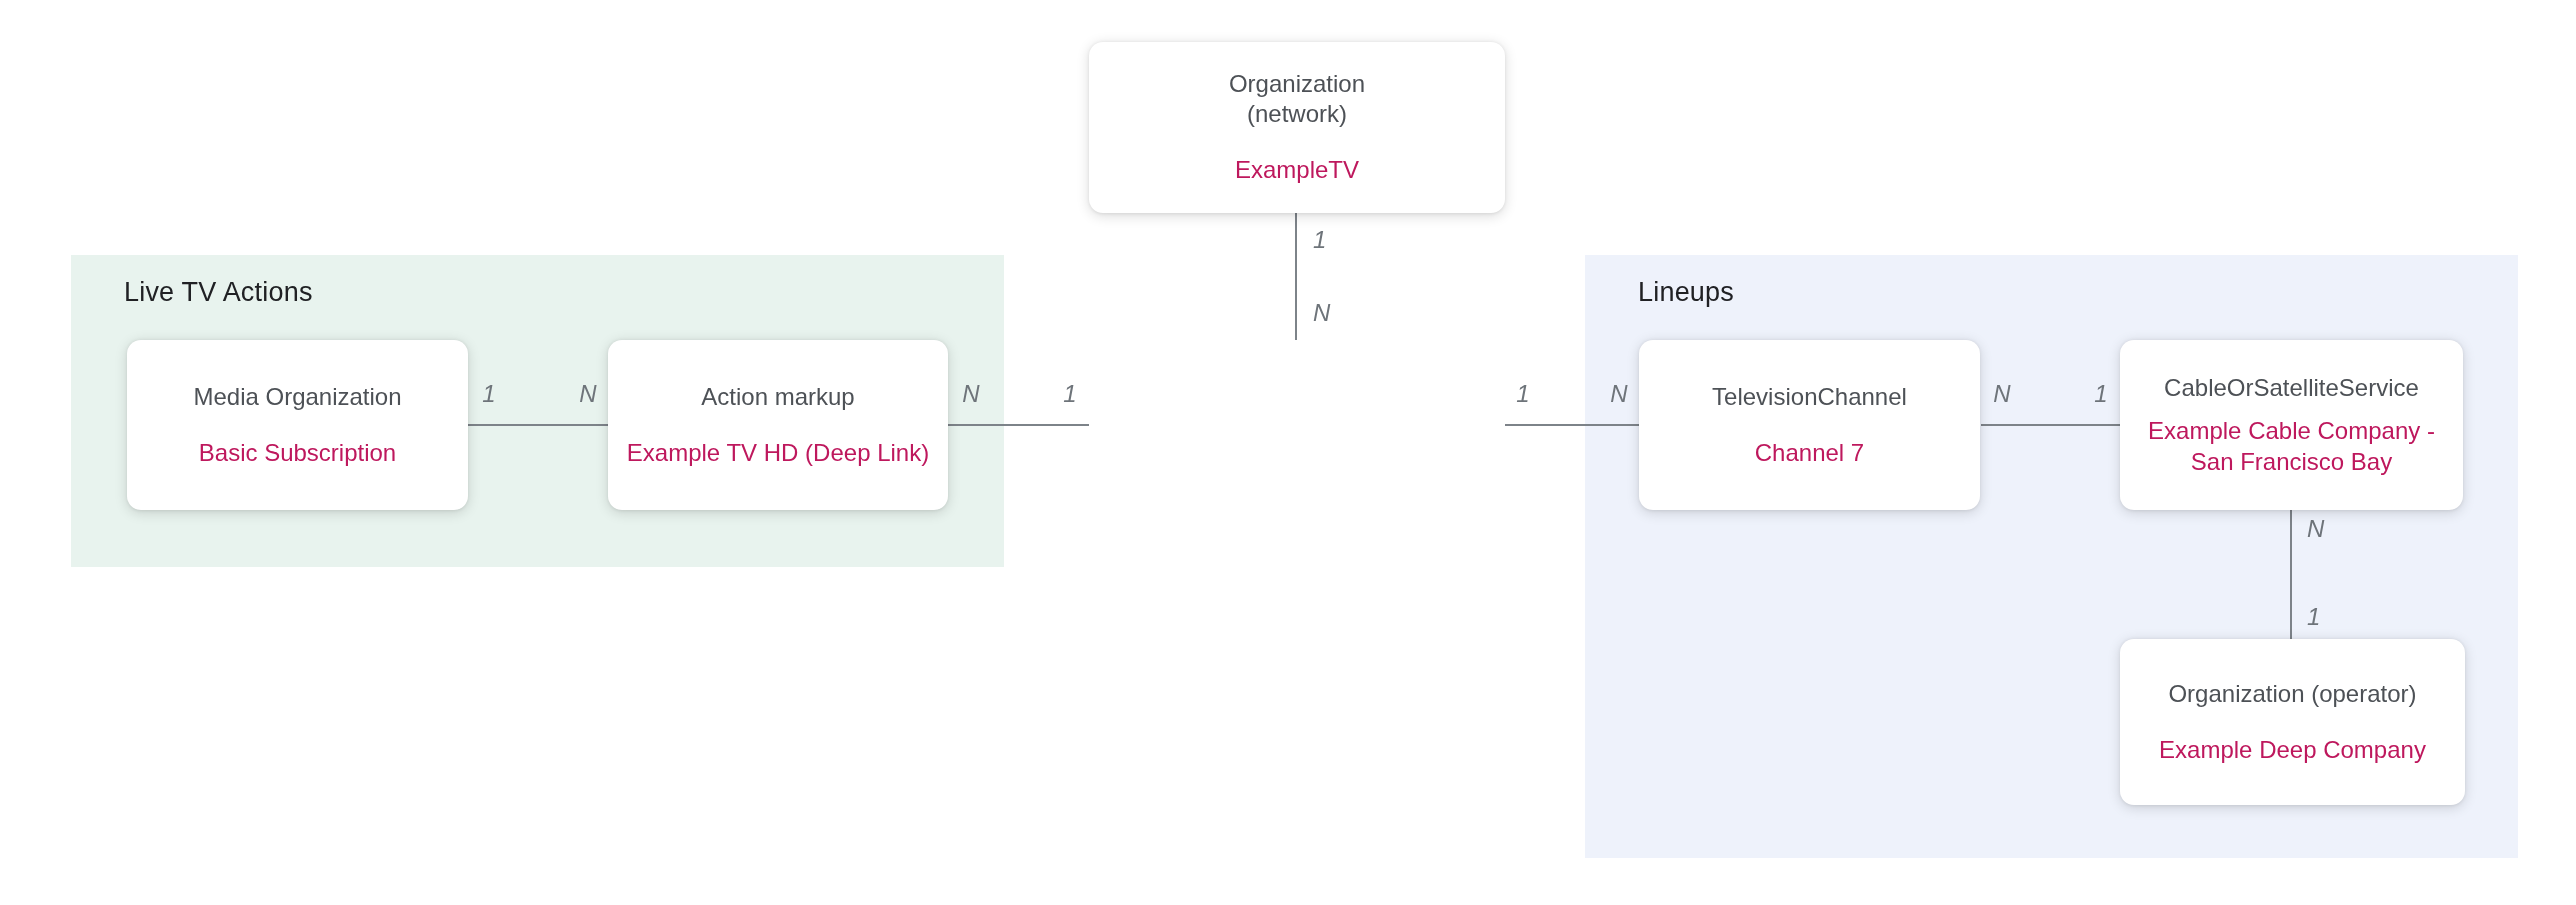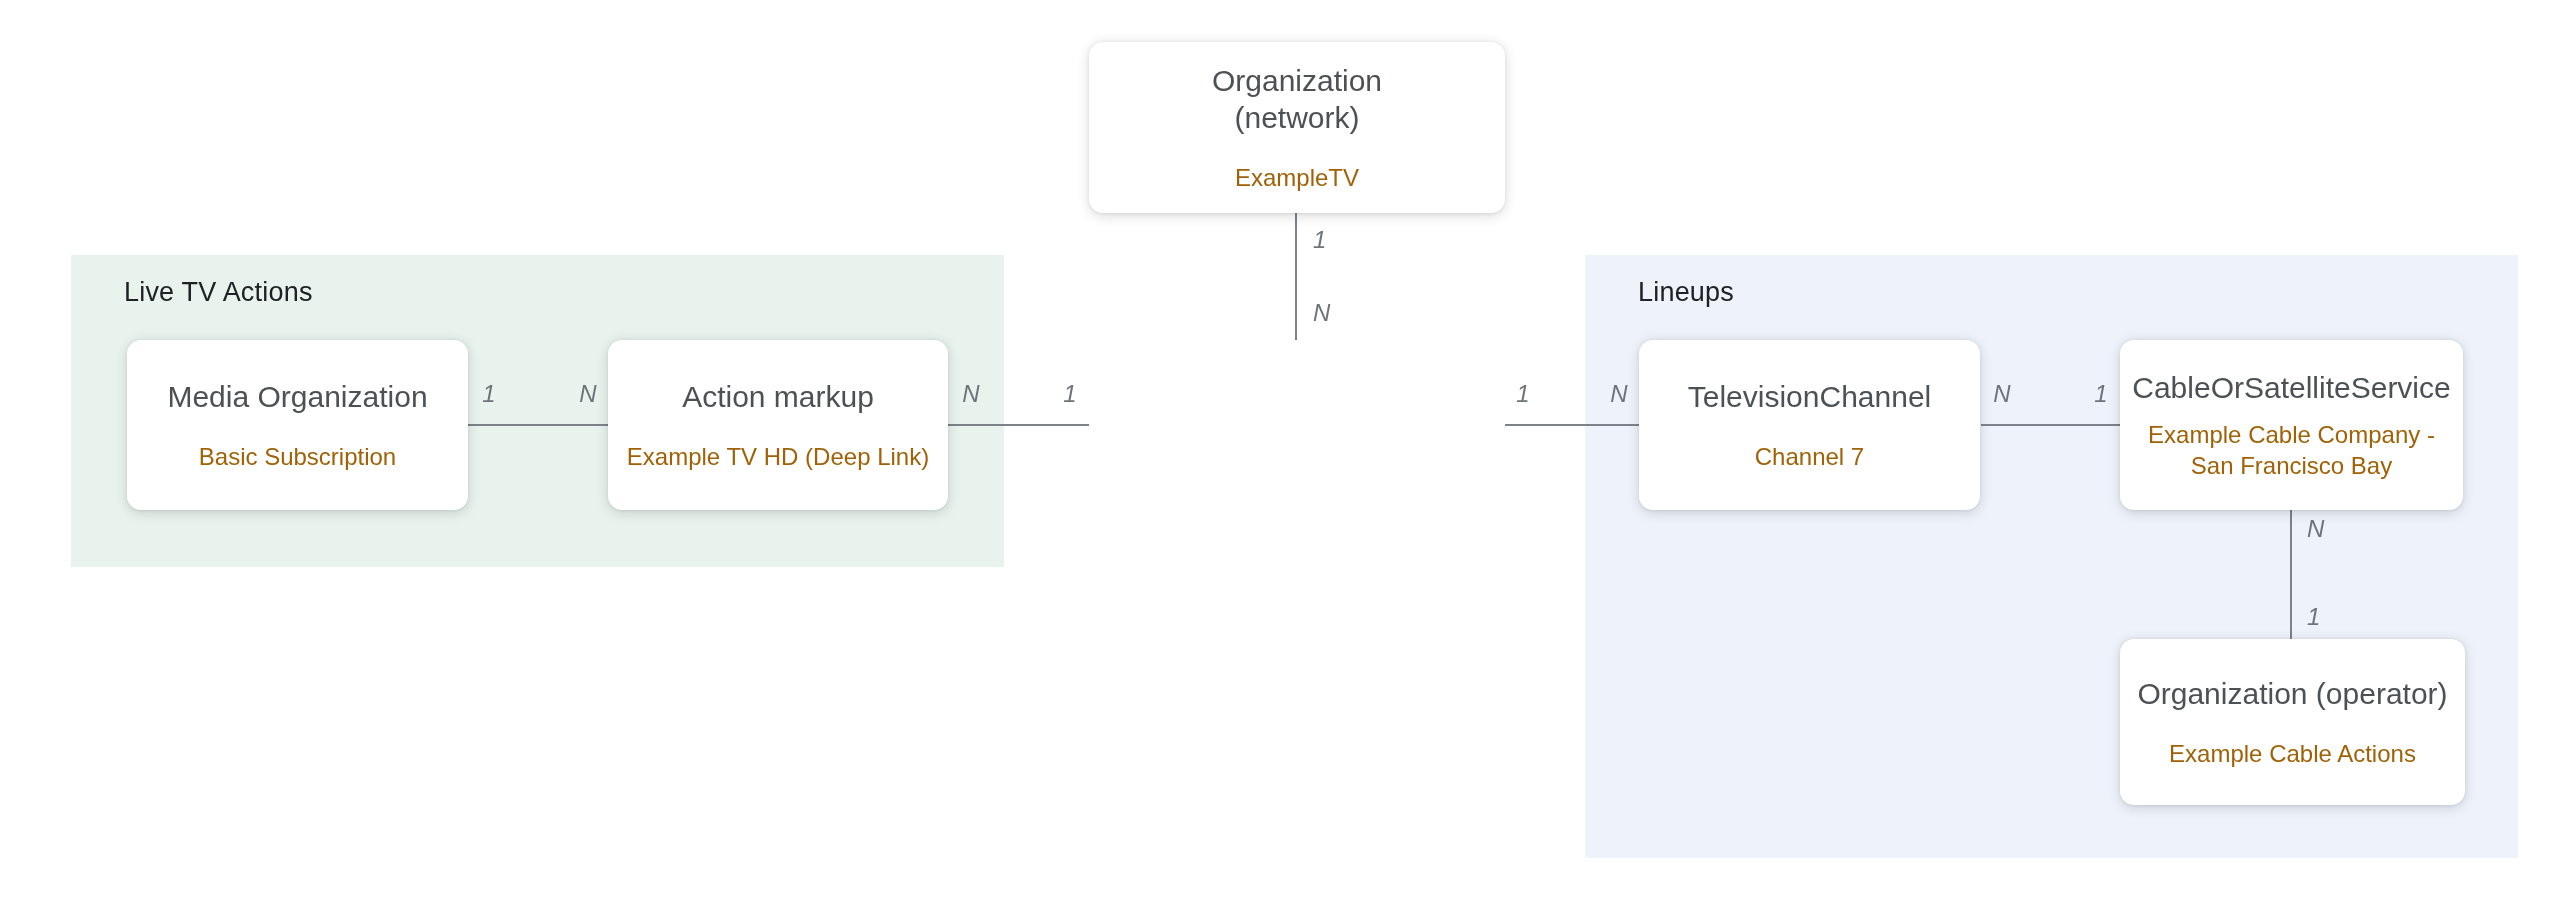--- a/index.html
+++ b/index.html
@@ -51,29 +51,29 @@
     display: flex;
     flex-direction: column;
     align-items: center;
     justify-content: center;
     text-align: center;
     gap: 25px;
     padding: 7px 8.8px;
     box-sizing: border-box;
   }
   .node-title {
-    font-size: 30px;
+    font-size: 24px;
     line-height: 1.25;
     color: #4d5156;
     white-space: pre-line;
   }
   .node-subtitle {
     font-size: 24px;
     line-height: 1.3;
-    color: #a16207;
+    color: #be185d;
     white-space: pre-line;
   }
 </style>
 </head>
 <body>
 
 <div class="canvas">
 
   <div class="section section-green" style="left:71px; top:255px; width:933px; height:312px;">
     <div class="section-title">Live TV Actions</div>
@@ -130,17 +130,17 @@
   </div>
 
   <div class="node" style="left:2120px; top:340px; width:343px; height:170px; gap:12px;">
     <div class="node-title">CableOrSatelliteService</div>
     <div class="node-subtitle">Example Cable Company -
 San Francisco Bay</div>
   </div>
 
   <div class="node" style="left:2120px; top:639px; width:345px; height:166px;">
     <div class="node-title">Organization (operator)</div>
-    <div class="node-subtitle">Example Cable Actions</div>
+    <div class="node-subtitle">Example Deep Company</div>
   </div>
 
 </div>
 
 
 </body></html>

